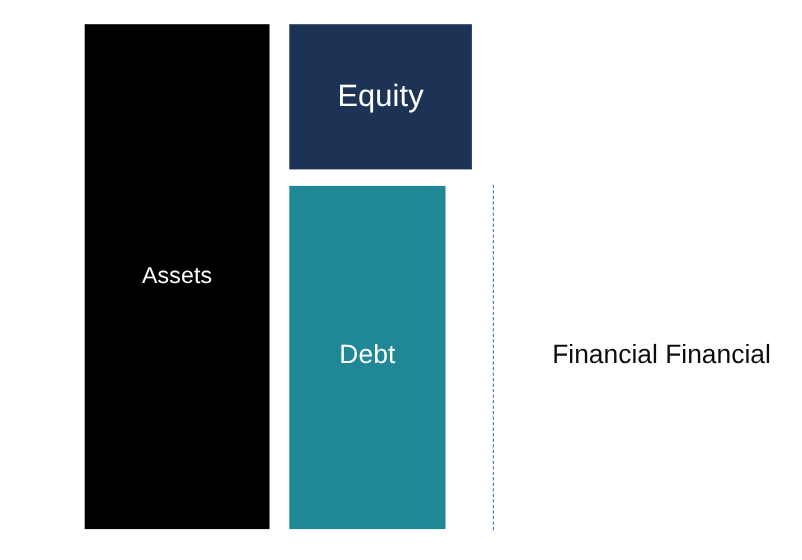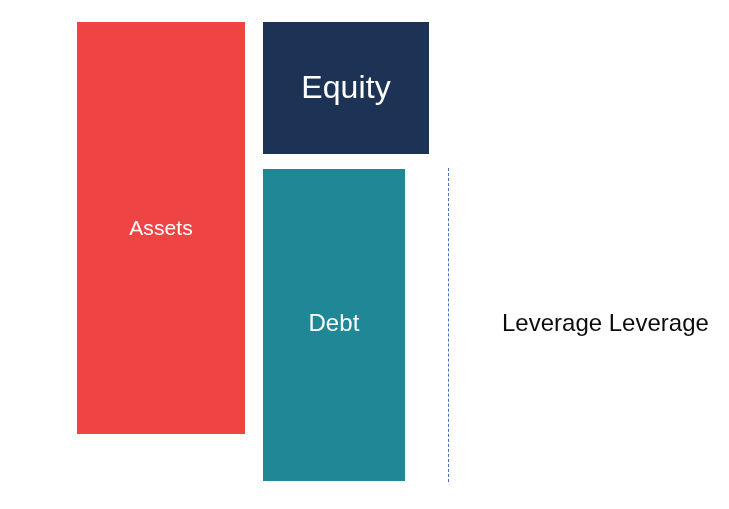--- a/index.html
+++ b/index.html
@@ -31,36 +31,36 @@
     font-weight: 400;
     line-height: 1;
     letter-spacing: 0.1px;
     white-space: nowrap;
     text-align: center;
   }
   #assets-bar {
     left: 77px;
     top: 22px;
     width: 168px;
-    height: 412px;
-    background: #ef4444;
+    height: 459px;
+    background: #000000;
   }
   #assets-bar .bar-label {
     font-size: 21px;
     transform: translateY(-1px);
   }
   #equity-bar {
     left: 263px;
     top: 22px;
     width: 166px;
     height: 132px;
     background: #1D3355;
   }
   #equity-bar .bar-label {
-    font-size: 32px;
+    font-size: 28px;
     transform: translateY(-1px);
   }
   #debt-bar {
     left: 263px;
     top: 169px;
     width: 142px;
     height: 312px;
     background: #1F8796;
   }
   #debt-bar .bar-label {
@@ -101,15 +101,15 @@
   <div class="bar" id="equity-bar">
     <span class="bar-label">Equity</span>
   </div>
 
   <div class="bar" id="debt-bar">
     <span class="bar-label">Debt</span>
   </div>
 
   <div id="leverage-divider"></div>
 
-  <div id="leverage-caption">Leverage Leverage</div>
+  <div id="leverage-caption">Financial Financial</div>
 
 </div>
 
 </body></html>

